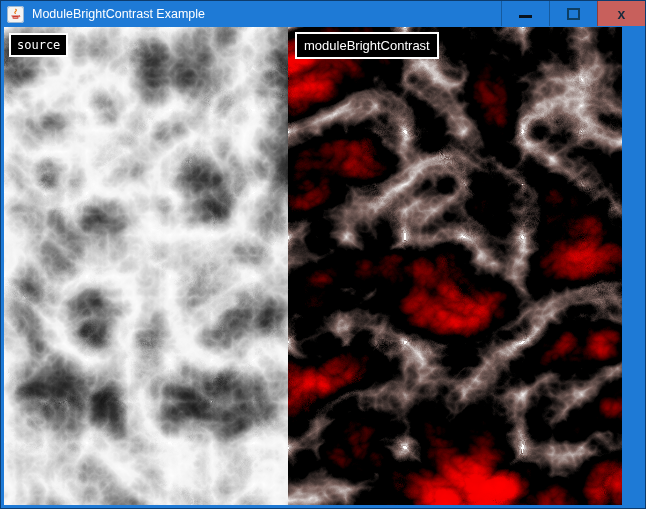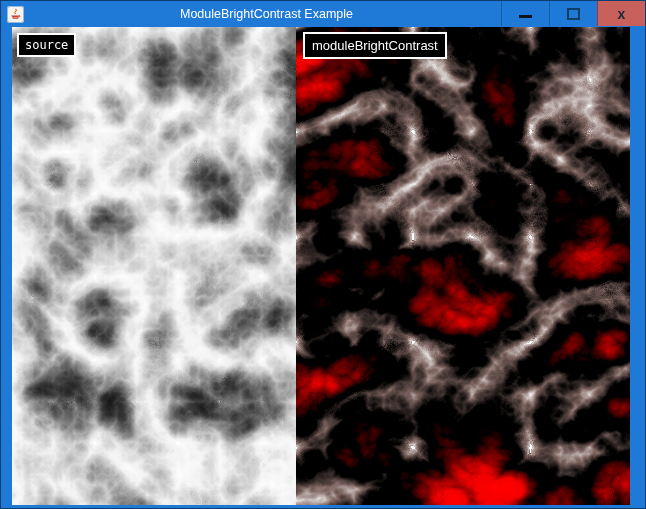--- a/index.html
+++ b/index.html
@@ -15,21 +15,21 @@
     background:var(--titlebar,#1e7ad6);
     margin:0 -3px;padding:0 0 0 6px;
   }
   .appicon{
     width:17px;height:17px;background:#f4f4f2;border-radius:3px;
     display:flex;align-items:center;justify-content:center;
     box-shadow:0 0 0 1px #9db8d2 inset;flex:0 0 auto;
   }
   .title{
     color:#fff;font-size:12.5px;margin-left:8px;white-space:nowrap;
-    flex:1 1 auto;overflow:hidden;text-align:center;
+    flex:1 1 auto;overflow:hidden;
   }
   .winbtns{display:flex;height:26px;flex:0 0 auto;}
   .btn{
     width:47px;height:25px;display:flex;align-items:center;justify-content:center;
     cursor:default;
   }
   .btn.min,.btn.max{background:var(--titlebar,#1e7ad6);border-left:1px solid #155a9e;}
   .btn.close{background:var(--closebg,#c8605c);border-left:1px solid #8f3c3a;}
   .glyph-min{width:13px;height:3px;background:#08131f;display:block;margin-top:6px;}
   .glyph-max{width:9px;height:8px;border:2px solid #0d3e63;display:block;}
@@ -38,21 +38,20 @@
   .panel{position:relative;height:478px;overflow:hidden;}
   .panel.left{
     width:284px;
     background:
       radial-gradient(circle at 22% 28%, rgba(20,20,20,.75) 0 30px, rgba(20,20,20,0) 95px),
       radial-gradient(circle at 68% 18%, rgba(30,30,30,.7) 0 25px, rgba(30,30,30,0) 85px),
       radial-gradient(circle at 30% 62%, rgba(25,25,25,.7) 0 35px, rgba(25,25,25,0) 100px),
       radial-gradient(circle at 75% 55%, rgba(255,255,255,.55) 0 6px, rgba(255,255,255,0) 60px),
       radial-gradient(circle at 45% 85%, rgba(255,255,255,.5) 0 8px, rgba(255,255,255,0) 70px),
       #8f8f8f;
-    margin-left: 8px;
   }
   .panel.right{
     width:334px;
     background:
       radial-gradient(circle at 25% 18%, #ff0000 0 28px, #7a0000 62px, rgba(0,0,0,0) 95px),
       radial-gradient(circle at 72% 22%, #ff0000 0 34px, #800000 70px, rgba(0,0,0,0) 105px),
       radial-gradient(circle at 30% 55%, #ee0000 0 30px, #700000 65px, rgba(0,0,0,0) 100px),
       radial-gradient(circle at 78% 62%, #ff0000 0 36px, #7a0000 72px, rgba(0,0,0,0) 110px),
       radial-gradient(circle at 45% 88%, #dd0000 0 30px, #660000 62px, rgba(0,0,0,0) 95px),
       radial-gradient(circle at 52% 35%, rgba(210,210,210,.8) 0 4px, rgba(210,210,210,0) 40px),

